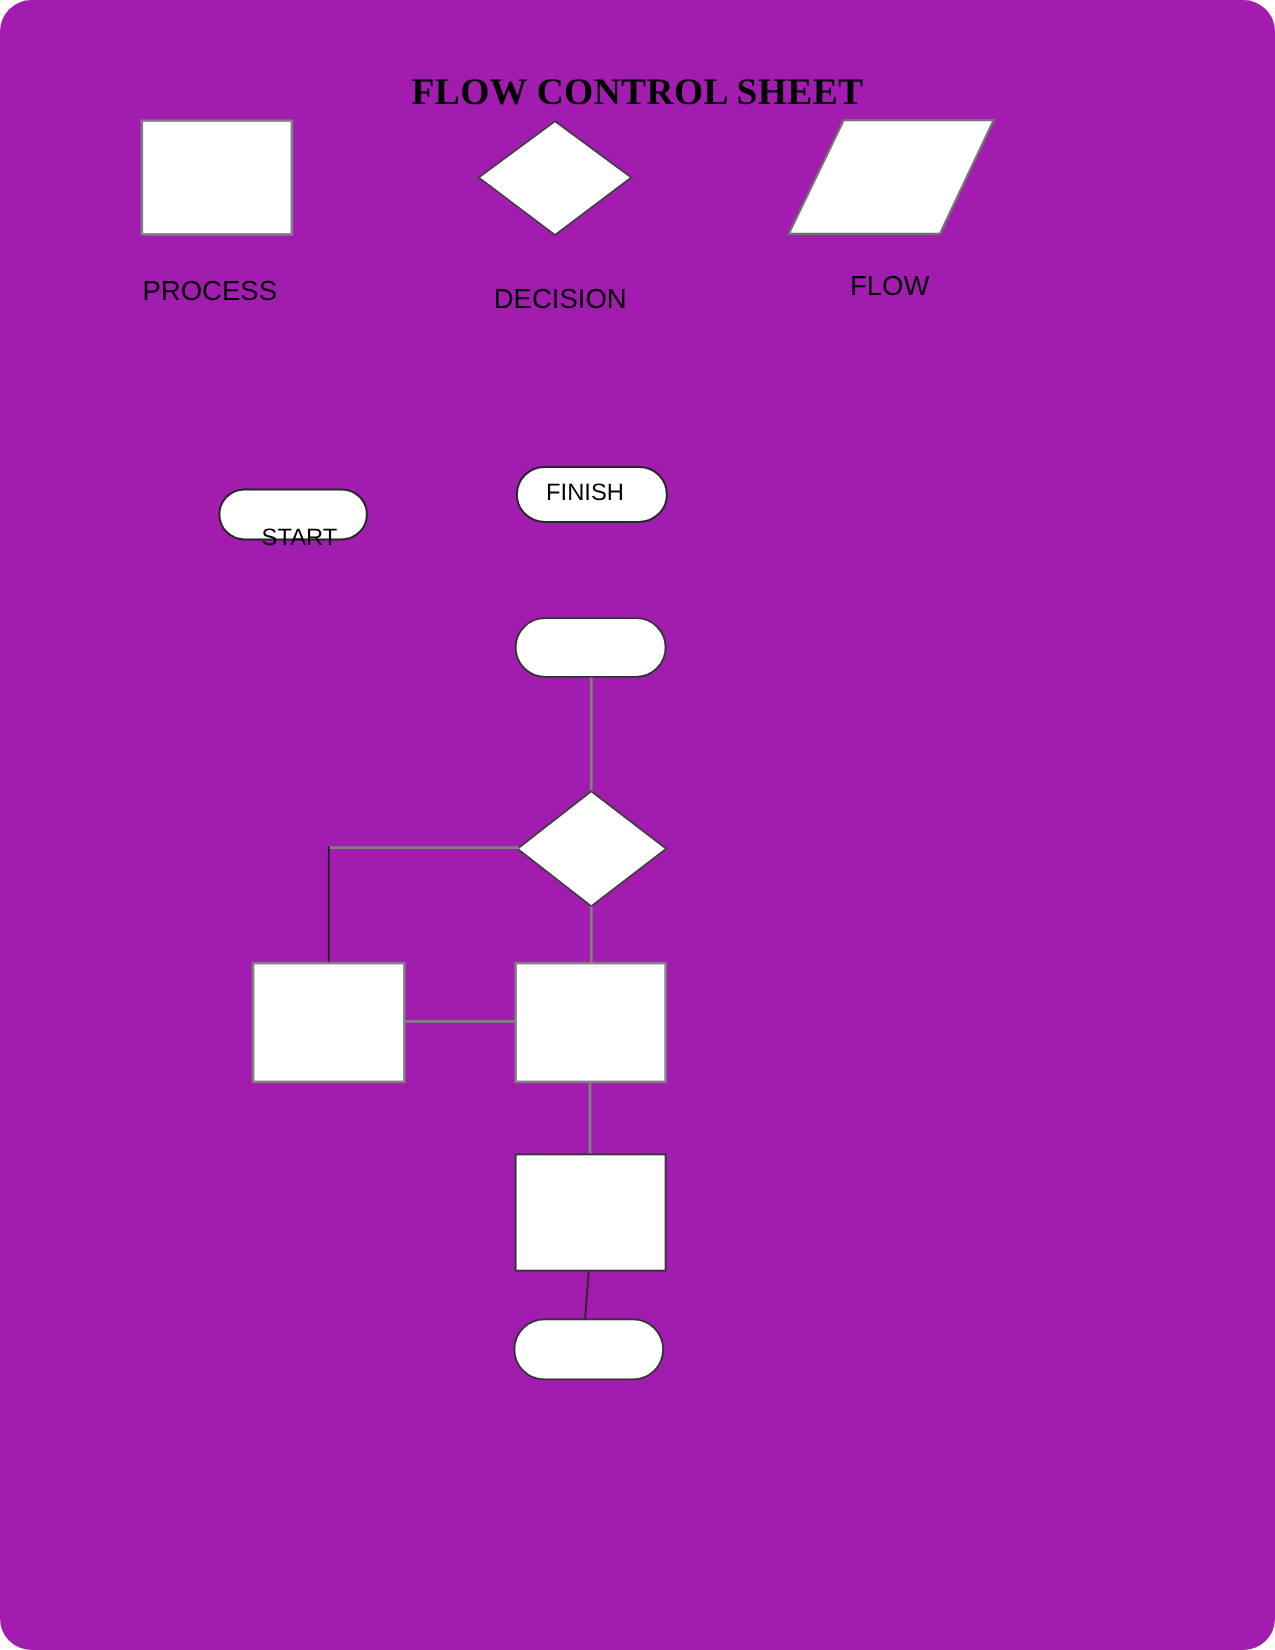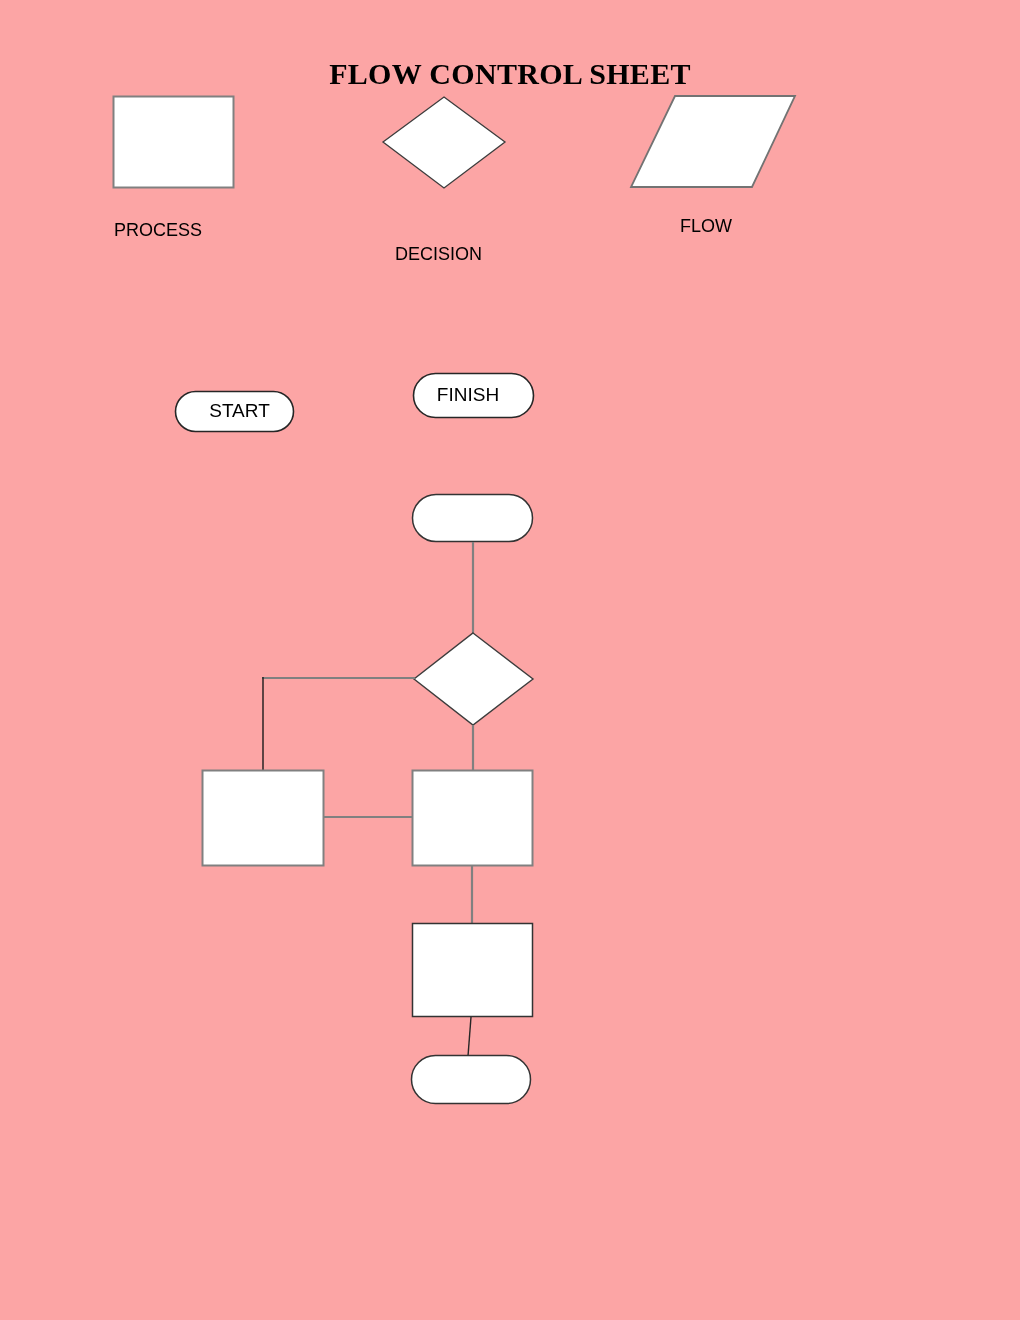--- a/index.html
+++ b/index.html
@@ -8,22 +8,23 @@
     padding: 0;
     background: #ffffff;
   }
   body {
     font-family: "Liberation Sans", sans-serif;
   }
   #page {
     position: relative;
     width: 1020px;
     height: 1320px;
-    background: #fca5a5;
+    background: #a21caf;
     overflow: hidden;
+    border-radius: 25px;
   }
   #page-svg {
     position: absolute;
     left: 0;
     top: 0;
     width: 1020px;
     height: 1320px;
   }
   .doc-title {
     position: absolute;
@@ -34,21 +35,21 @@
     font-family: "Liberation Serif", serif;
     font-weight: bold;
     font-size: 30px;
     letter-spacing: 0.3px;
     color: #000000;
     white-space: nowrap;
   }
   .legend-label {
     position: absolute;
     font-family: "Liberation Sans", sans-serif;
-    font-size: 18px;
+    font-size: 22px;
     color: #000000;
     white-space: nowrap;
   }
   .shape-text {
     position: absolute;
     font-family: "Liberation Sans", sans-serif;
     font-size: 19px;
     color: #000000;
     white-space: nowrap;
     text-align: center;
@@ -96,25 +97,25 @@
     <line x1="471" y1="1017" x2="468" y2="1056" stroke="#262626" stroke-width="1.4"></line>
 
     <rect x="411.5" y="1055.5" width="119" height="48" rx="24" ry="24" fill="#ffffff" stroke="#333333" stroke-width="1.5"></rect>
 
   </svg>
 
   <div class="doc-title">FLOW CONTROL SHEET</div>
 
   <div class="legend-label" style="left:114px; top:220px;">PROCESS</div>
 
-  <div class="legend-label" style="left:395px; top:244px;">DECISION</div>
+  <div class="legend-label" style="left:395px; top:226px;">DECISION</div>
 
   <div class="legend-label" style="left:680px; top:216px;">FLOW</div>
 
-  <div class="shape-text" style="left:175px; top:400px; width:129px;">START</div>
+  <div class="shape-text" style="left:175px; top:420px; width:129px;">START</div>
 
   <div class="shape-text" style="left:413px; top:384px; width:110px;">FINISH</div>
 
   <div class="shape-text" style="left:412px; top:509px; width:121px;"></div>
 
   <div class="shape-text" style="left:413px; top:669px; width:120px;"></div>
 
   <div class="shape-text" style="left:202px; top:808px; width:122px;"></div>
 
   <div class="shape-text" style="left:412px; top:808px; width:121px;"></div>

